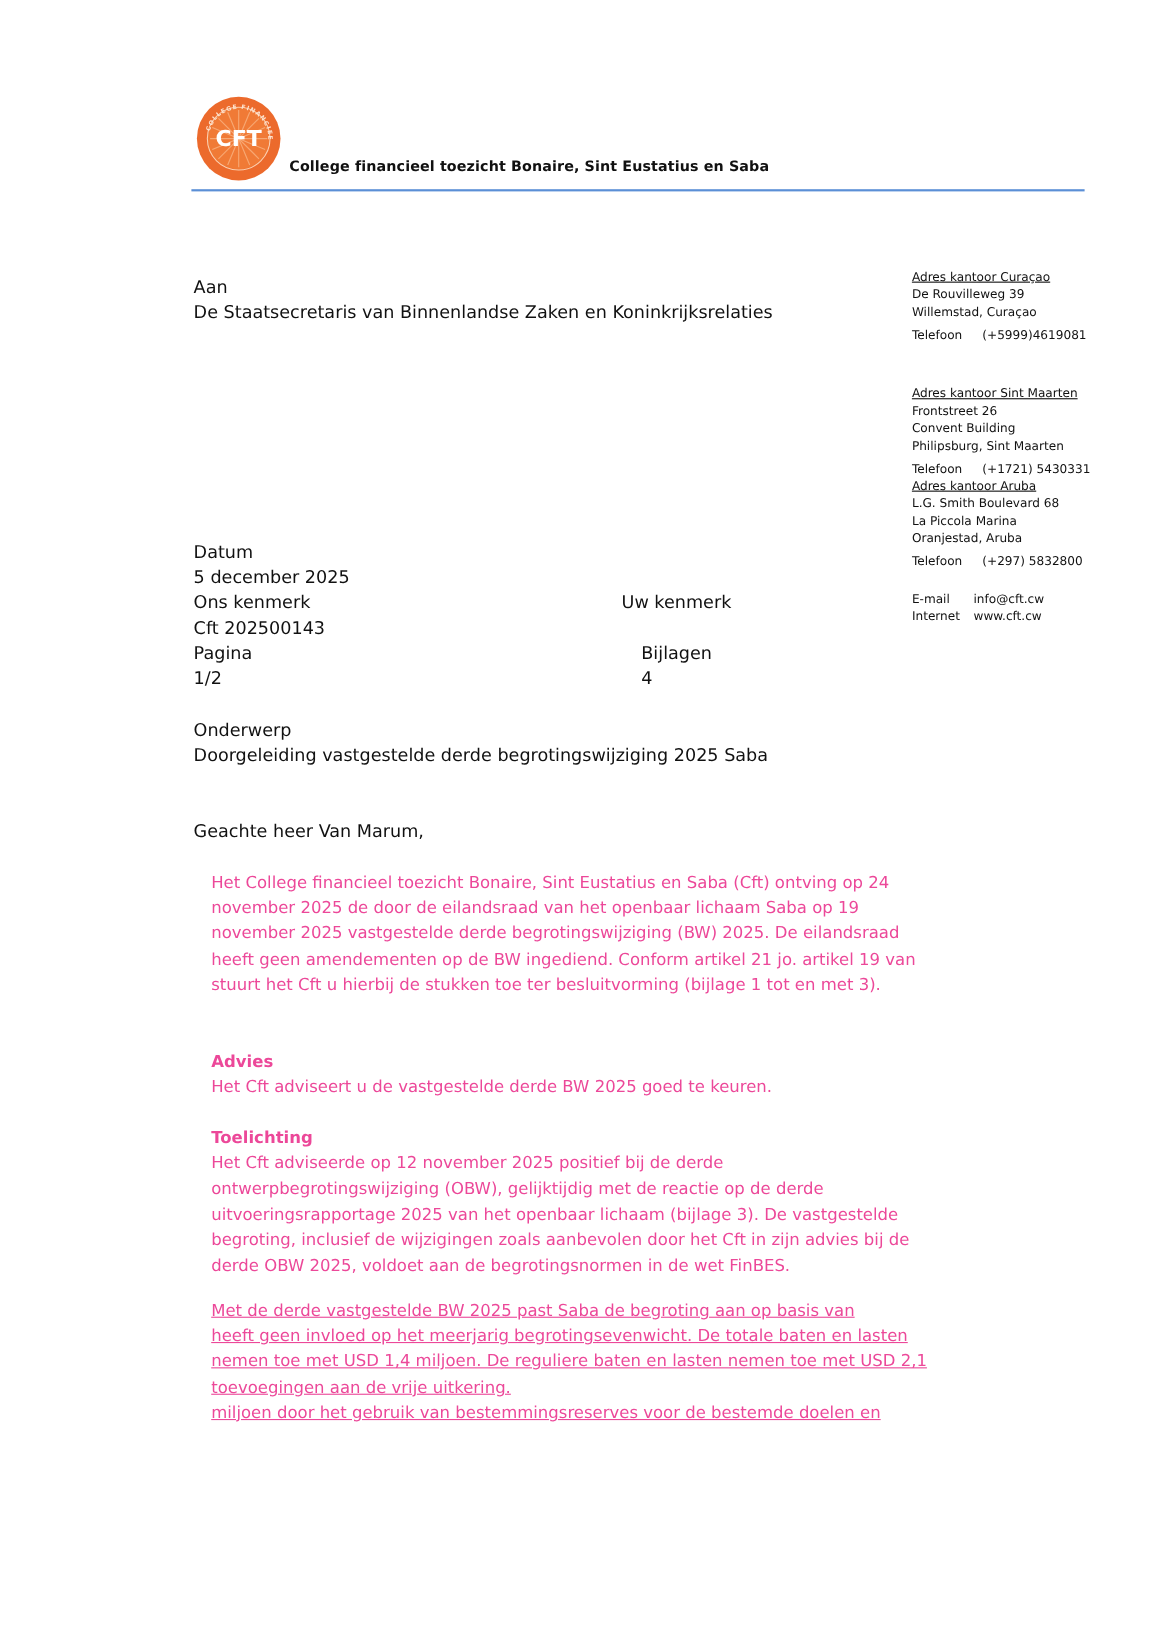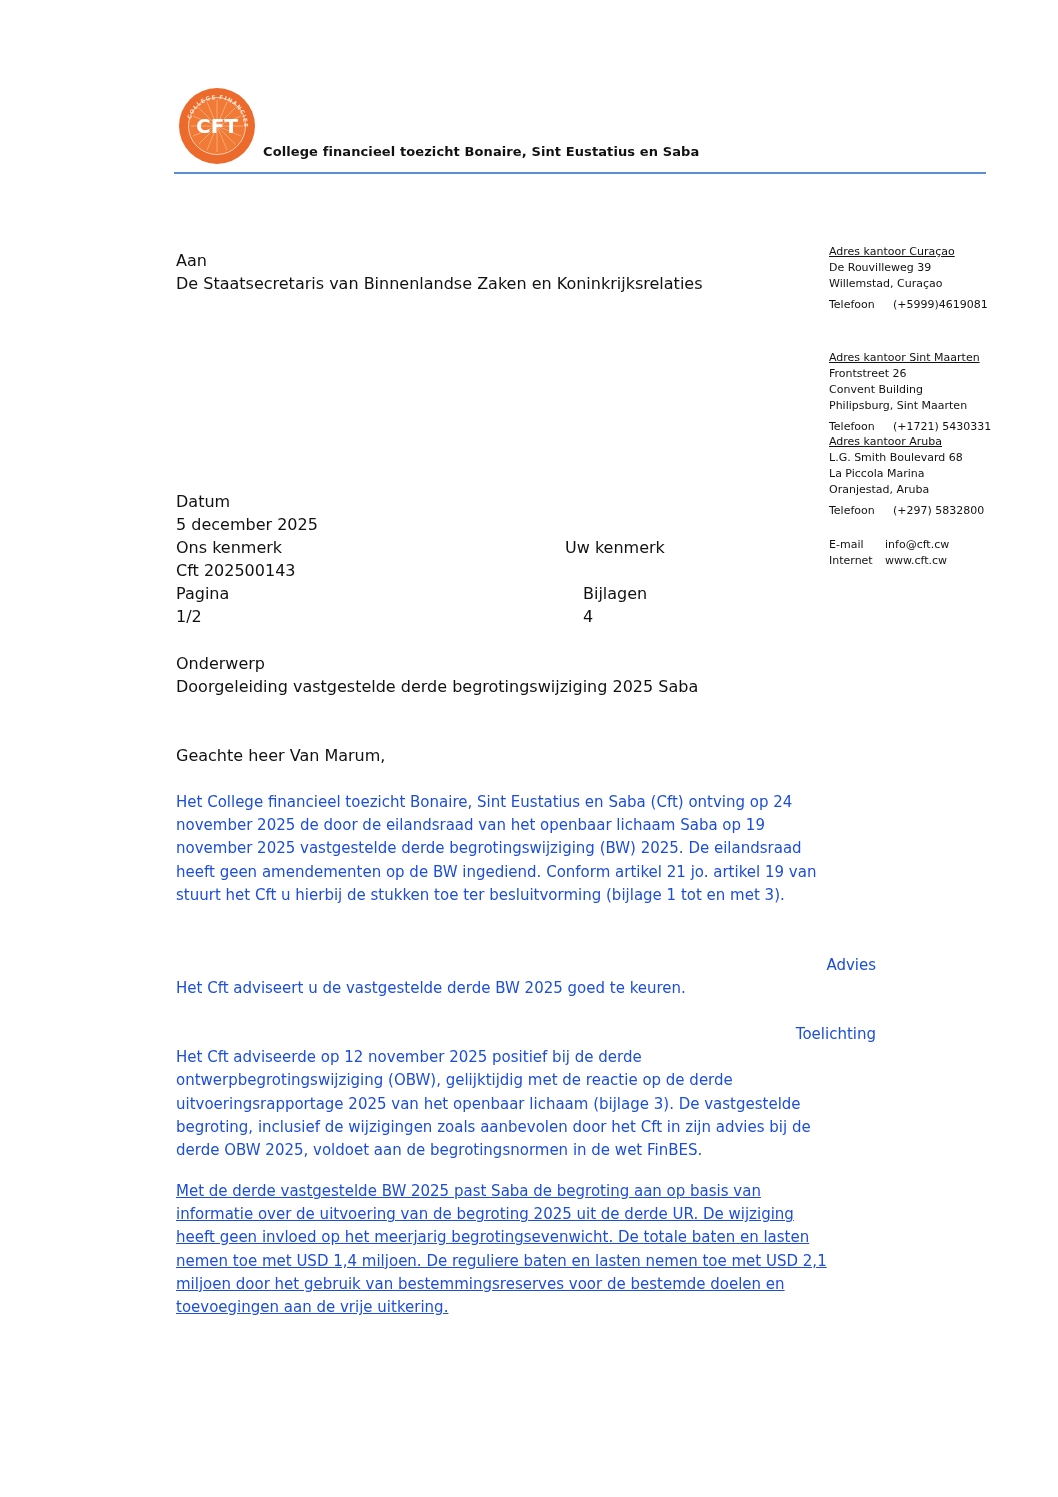--- a/index.html
+++ b/index.html
@@ -10,23 +10,23 @@
   .org-title { position: absolute; left: 263px; top: 144px; font-size: 13px; font-weight: bold; letter-spacing: 0.1px; color: #111; }
   .header-rule { position: absolute; left: 174px; top: 172px; width: 812px; height: 2px; background: #5b8fd6; }
   .txt { position: absolute; white-space: nowrap; font-size: 16px; color: #111; }
 
   .side { position: absolute; left: 829px; font-size: 11px; line-height: 16px; color: #111; }
   .side .u { text-decoration: underline; }
   .side .row { white-space: nowrap; }
   .side .lbl { display: inline-block; width: 64px; }
   .side .lbl2 { display: inline-block; width: 56px; }
 
-  .para { position: absolute; left: 176px; width: 700px; font-size: 15px; line-height: 23.2px; color: #1d4ed8; }
+  .para { position: absolute; left: 192px; width: 700px; font-size: 15px; line-height: 23.2px; color: #ec4899; }
   .para .line { display: block; white-space: nowrap; }
-  .h { font-weight: normal; text-align: right; }
+  .h { font-weight: bold; }
 </style>
 </head>
 <body>
 
 <div class="logo">
   <svg width="78" height="78" viewBox="0 0 78 78">
     <circle cx="39" cy="39" r="38" fill="#ec6a2c"></circle>
     <circle cx="39" cy="39" r="28" fill="#f07a36"></circle>
     <g stroke="#f9b483" stroke-width="1" opacity="0.8">
       <line x1="39" y1="13" x2="39" y2="65"></line>
@@ -113,18 +113,17 @@
   <span class="line h">Toelichting</span>
   <span class="line">Het Cft adviseerde op 12 november 2025 positief bij de derde</span>
   <span class="line">ontwerpbegrotingswijziging (OBW), gelijktijdig met de reactie op de derde</span>
   <span class="line">uitvoeringsrapportage 2025 van het openbaar lichaam (bijlage 3). De vastgestelde</span>
   <span class="line">begroting, inclusief de wijzigingen zoals aanbevolen door het Cft in zijn advies bij de</span>
   <span class="line">derde OBW 2025, voldoet aan de begrotingsnormen in de wet FinBES.</span>
 </div>
 
 <div class="para" style="top:1180px;text-decoration:underline;">
   <span class="line">Met de derde vastgestelde BW 2025 past Saba de begroting aan op basis van</span>
-  <span class="line">informatie over de uitvoering van de begroting 2025 uit de derde UR. De wijziging</span>
   <span class="line">heeft geen invloed op het meerjarig begrotingsevenwicht. De totale baten en lasten</span>
   <span class="line">nemen toe met USD 1,4 miljoen. De reguliere baten en lasten nemen toe met USD 2,1</span>
+  <span class="line">toevoegingen aan de vrije uitkering.</span>
   <span class="line">miljoen door het gebruik van bestemmingsreserves voor de bestemde doelen en</span>
-  <span class="line">toevoegingen aan de vrije uitkering.</span>
 </div>
 
 </body></html>

